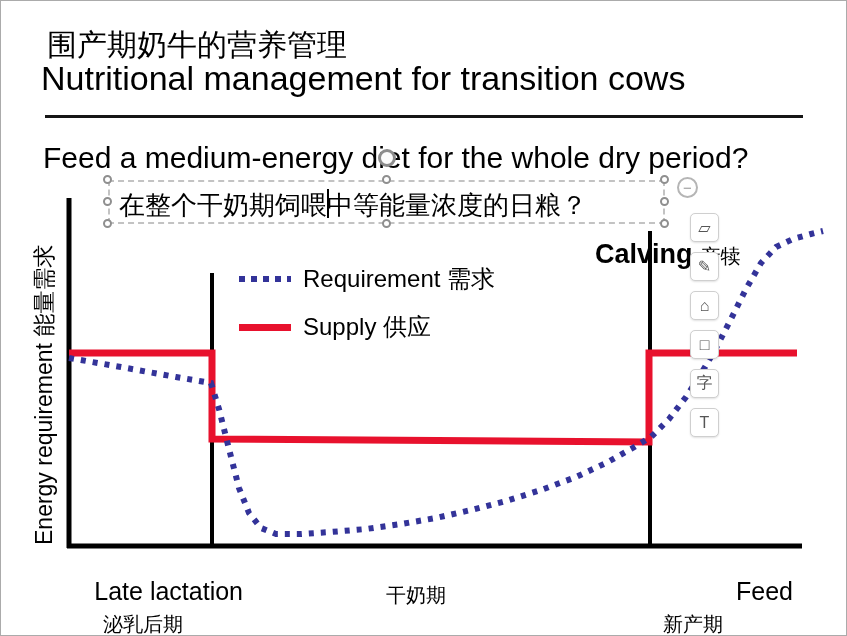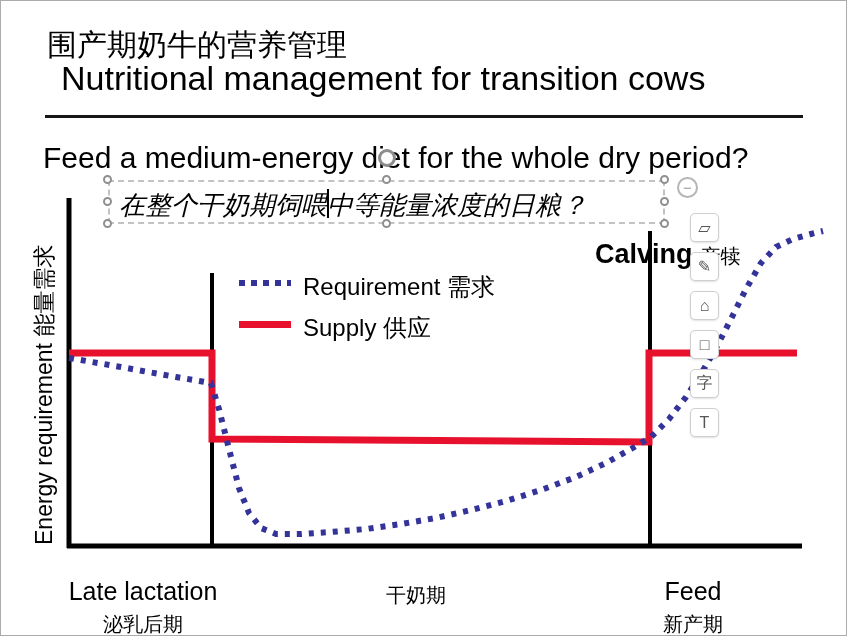--- a/index.html
+++ b/index.html
@@ -4,48 +4,48 @@
 <style>
   html,body { margin:0; padding:0; background:#ffffff; }
   .screen {
     position:relative; width:847px; height:636px; box-sizing:border-box;
     background:#fff; border:1px solid #ababab; overflow:hidden;
     font-family:"Liberation Sans","DejaVu Sans",sans-serif; color:#000;
   }
   #chart-svg { position:absolute; left:0; top:0; width:847px; height:636px; }
 
   .title-zh { position:absolute; left:46px; top:12px; font-size:30px; white-space:nowrap;margin-top:12px; }
-  .title-en { position:absolute; left:60px; top:58px; font-size:34px; white-space:nowrap; }
+  .title-en { position:absolute; left:40px; top:58px; font-size:34px; white-space:nowrap; }
   .title-rule { position:absolute; left:44px; top:114px; width:758px; height:3px; background:#161616; }
   .question-en { position:absolute; left:42px; top:140px; font-size:30px; white-space:nowrap; }
 
   
   .textbox { position:absolute; left:107px; top:179px; width:557px; height:44px;
-             border:2px dashed #c3c3c3; box-sizing:border-box; background:transparent;font-style:italic; }
+             border:2px dashed #c3c3c3; box-sizing:border-box; background:transparent; }
   .textbox-text { position:absolute; left:9px; top:6px; font-size:26px; white-space:nowrap; }
   .caret { position:absolute; left:217px; top:7px; width:2px; height:29px; background:#000; }
   .handle { position:absolute; width:9px; height:9px; border:2px solid #8f8f8f;
             border-radius:50%; background:#fff; box-sizing:border-box; z-index:3; }
   .rot-handle { position:absolute; left:377px; top:148px; width:18px; height:18px;
             border:3px solid #8c8c8c; border-radius:50%; background:#fbfbfb; box-sizing:border-box; z-index:3; }
 
   
   .ylabel { position:absolute; left:28px; top:544px; transform:rotate(-90deg);
             transform-origin:0 0; font-size:23px; white-space:nowrap; }
   .legend-row { position:absolute; display:flex; align-items:center; gap:12px; }
   .legend-req { left:238px; top:262px; }
-  .legend-sup { left:238px; top:303px; }
+  .legend-sup { left:238px; top:310px; }
   .swatch { width:52px; height:6px; display:inline-block; }
   .legend-sup .swatch { height:7px; }
-  .legend-label { font-size:24px; white-space:nowrap;margin-top:8px; }
+  .legend-label { font-size:24px; white-space:nowrap; }
   .calving { position:absolute; left:594px; top:238px; z-index:2; white-space:nowrap; }
   .calving-en { font-weight:700; font-size:27px; }
   .calving-zh { font-size:20px; margin-left:8px; }
   .phase { position:absolute; top:576px; width:200px; text-align:center; }
-  .phase-en { font-size:25px; }
+  .phase-en { font-size:25px;text-align:right; }
   .phase-zh { font-size:20px; margin-top:5px; }
   .phase-1 { left:42px; } .phase-2 { left:315px; } .phase-3 { left:592px; }
 
   
   .collapse-btn { position:absolute; left:676px; top:176px; width:21px; height:21px;
     border:2px solid #b5b5b5; border-radius:50%; color:#9a9a9a; font-size:15px;
     line-height:18px; text-align:center; background:#fff; box-sizing:border-box; z-index:6; }
   .side-toolbar { position:absolute; left:689px; top:212px; display:flex;
     flex-direction:column; gap:10px; z-index:6; }
   .tool-btn { width:29px; height:29px; border:1px solid #cfcfcf; border-radius:5px;

